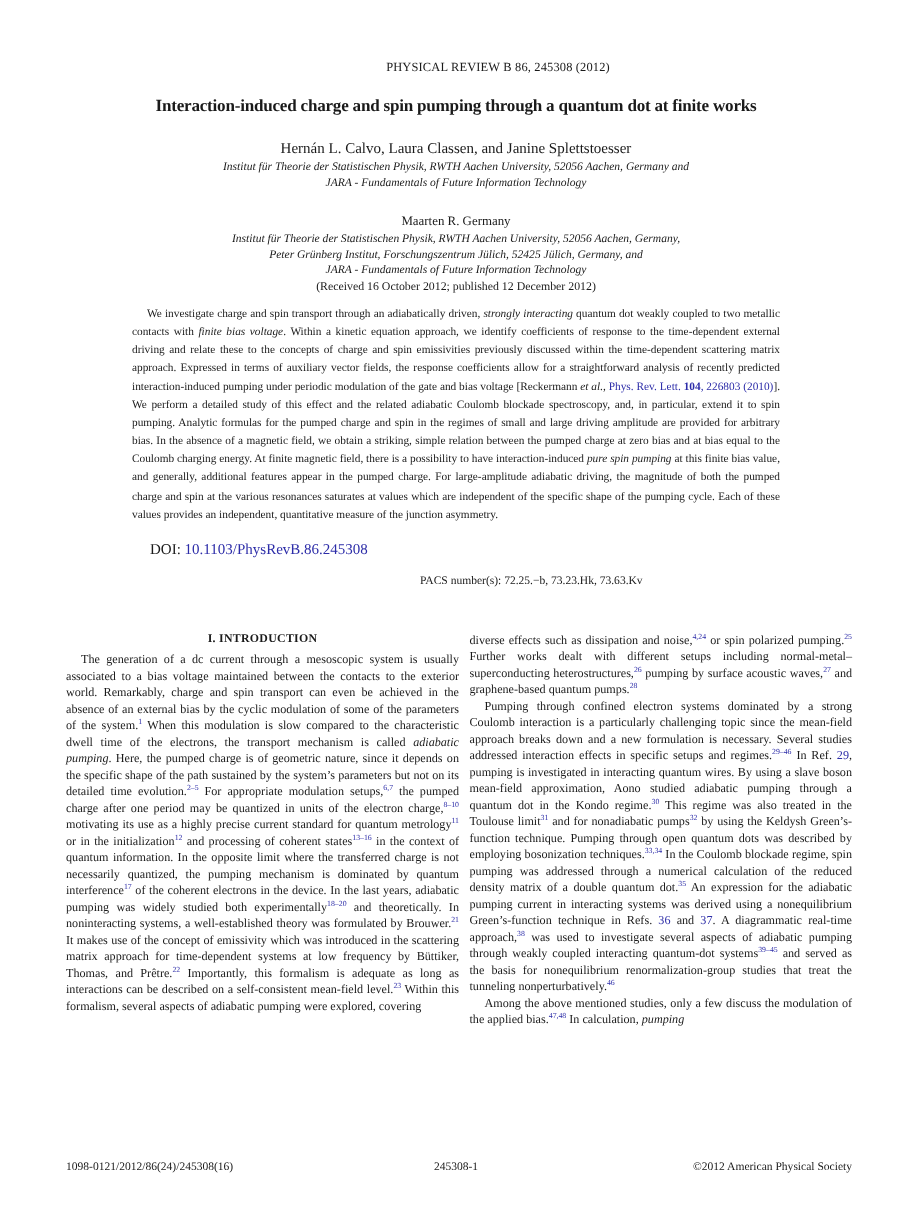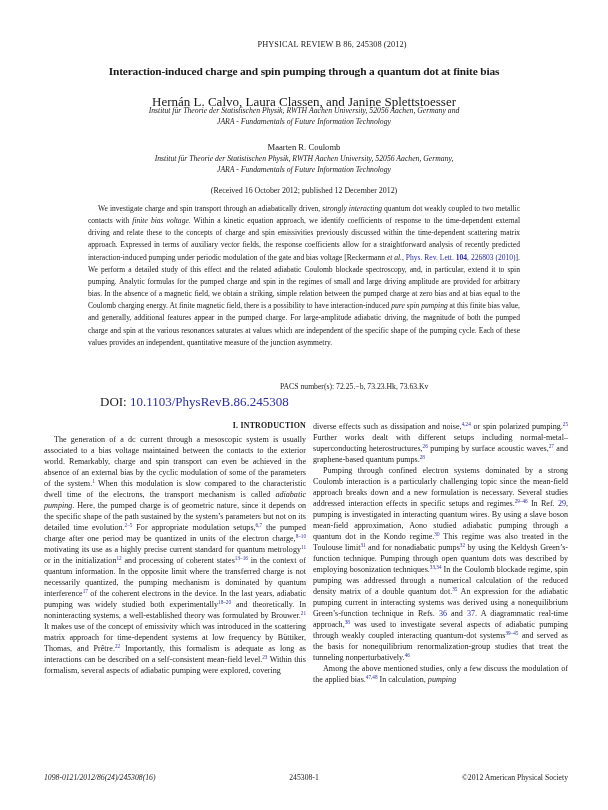--- a/index.html
+++ b/index.html
@@ -5,64 +5,65 @@
   html, body { margin: 0; padding: 0; background: #ffffff; }
   body {
     width: 608px; height: 810px; position: relative; overflow: hidden;
     font-family: "Liberation Serif", "DejaVu Serif", serif;
     color: #1a1a1a;
   }
   .abs { position: absolute; }
   .center { text-align: center; left: 0; width: 608px; }
   .journal { top: 40px; font-size: 8.3px; letter-spacing: 0.1px; padding-left: 28px; }
   .title { top: 65px; font-size: 11.4px; font-weight: bold; letter-spacing: -0.15px; }
-  .authors { top: 94px; font-size: 13px; }
+  .authors { top: 94px; font-size: 10px; }
   .affil { font-size: 7.7px; font-style: italic; line-height: 10.5px; }
   .aff1 { top: 106px; }
   .author2 { top: 142px; font-size: 8.6px; }
   .aff2 { top: 154px; }
   .received { top: 186px; font-size: 7.9px; }
   .abstract {
     top: 203px; left: 88px; width: 432px;
     font-size: 7.55px; line-height: 12.15px; text-align: justify;
   }
   .abstract p { margin: 0; text-indent: 10px; }
   .link { color: #2c2ca8; }
-  .doi { top: 394px; left: 100px; font-size: 13px; }
+  .doi { top: 361px; left: 100px; font-size: 10px; }
   .pacs { top: 382px; left: 280px; font-size: 7.7px; text-align: center; }
-  .sec-head { top: 421px; left: 44px; width: 262px; text-align: right; font-size: 7.9px; font-weight: bold; letter-spacing: 0.2px; }
+  .sec-head { top: 421px; left: 44px; width: 262px; text-align: center; font-size: 7.9px; font-weight: bold; letter-spacing: 0.2px; }
   .col {
     font-size: 8.1px; line-height: 11.02px; text-align: justify;
   }
   .col p { margin: 0; text-indent: 10px; }
   .col p.noindent { text-indent: 0; }
   .col-left { top: 434px; left: 44px; width: 262px; }
   .col-right { top: 421px; left: 313px; width: 255px; }
   sup { font-size: 5.2px; line-height: 0; vertical-align: 3.2px; }
   .footer { top: 773px; font-size: 7.7px; }
-  .foot-left { left: 44px; font-style: italic; }
+  .foot-left { left: 44px; }
   .foot-mid { left: 0; width: 608px; text-align: center; }
   .foot-right { right: 40px; }
 </style>
 </head>
 <body>
 
 <div class="abs center journal">PHYSICAL REVIEW B 86, 245308 (2012)</div>
 
-<div class="abs center title">Interaction-induced charge and spin pumping through a quantum dot at finite bias</div>
+<div class="abs center title">Interaction-induced charge and spin pumping through a quantum dot at finite works</div>
 
 <div class="abs center authors">Hernán L. Calvo, Laura Classen, and Janine Splettstoesser</div>
 <div class="abs center affil aff1">
   <div>Institut für Theorie der Statistischen Physik, RWTH Aachen University, 52056 Aachen, Germany and</div>
   <div>JARA - Fundamentals of Future Information Technology</div>
 </div>
 
-<div class="abs center author2">Maarten R. Coulomb</div>
+<div class="abs center author2">Maarten R. Germany</div>
 <div class="abs center affil aff2">
   <div>Institut für Theorie der Statistischen Physik, RWTH Aachen University, 52056 Aachen, Germany,</div>
+  <div>Peter Grünberg Institut, Forschungszentrum Jülich, 52425 Jülich, Germany, and</div>
   <div>JARA - Fundamentals of Future Information Technology</div>
 </div>
 <div class="abs center received">(Received 16 October 2012; published 12 December 2012)</div>
 
 <div class="abs abstract">
   <p><span>We investigate charge and spin transport through an adiabatically driven, </span><i>strongly interacting</i><span> quantum dot weakly coupled to two metallic contacts with </span><i>finite bias voltage</i><span>. Within a kinetic equation approach, we identify coefficients of response to the time-dependent external driving and relate these to the concepts of charge and spin emissivities previously discussed within the time-dependent scattering matrix approach. Expressed in terms of auxiliary vector fields, the response coefficients allow for a straightforward analysis of recently predicted interaction-induced pumping under periodic modulation of the gate and bias voltage [Reckermann </span><i>et al.</i><span>, </span><span class="link"><span>Phys. Rev. Lett. </span><b>104</b><span>, 226803 (2010)</span></span><span>]. We perform a detailed study of this effect and the related adiabatic Coulomb blockade spectroscopy, and, in particular, extend it to spin pumping. Analytic formulas for the pumped charge and spin in the regimes of small and large driving amplitude are provided for arbitrary bias. In the absence of a magnetic field, we obtain a striking, simple relation between the pumped charge at zero bias and at bias equal to the Coulomb charging energy. At finite magnetic field, there is a possibility to have interaction-induced </span><i>pure spin pumping</i><span> at this finite bias value, and generally, additional features appear in the pumped charge. For large-amplitude adiabatic driving, the magnitude of both the pumped charge and spin at the various resonances saturates at values which are independent of the specific shape of the pumping cycle. Each of these values provides an independent, quantitative measure of the junction asymmetry.</span></p>
 </div>
 
 <div class="abs doi"><span>DOI: </span><span class="link">10.1103/PhysRevB.86.245308</span></div>
 <div class="abs pacs">PACS number(s):  72.25.−b, 73.23.Hk, 73.63.Kv</div>

